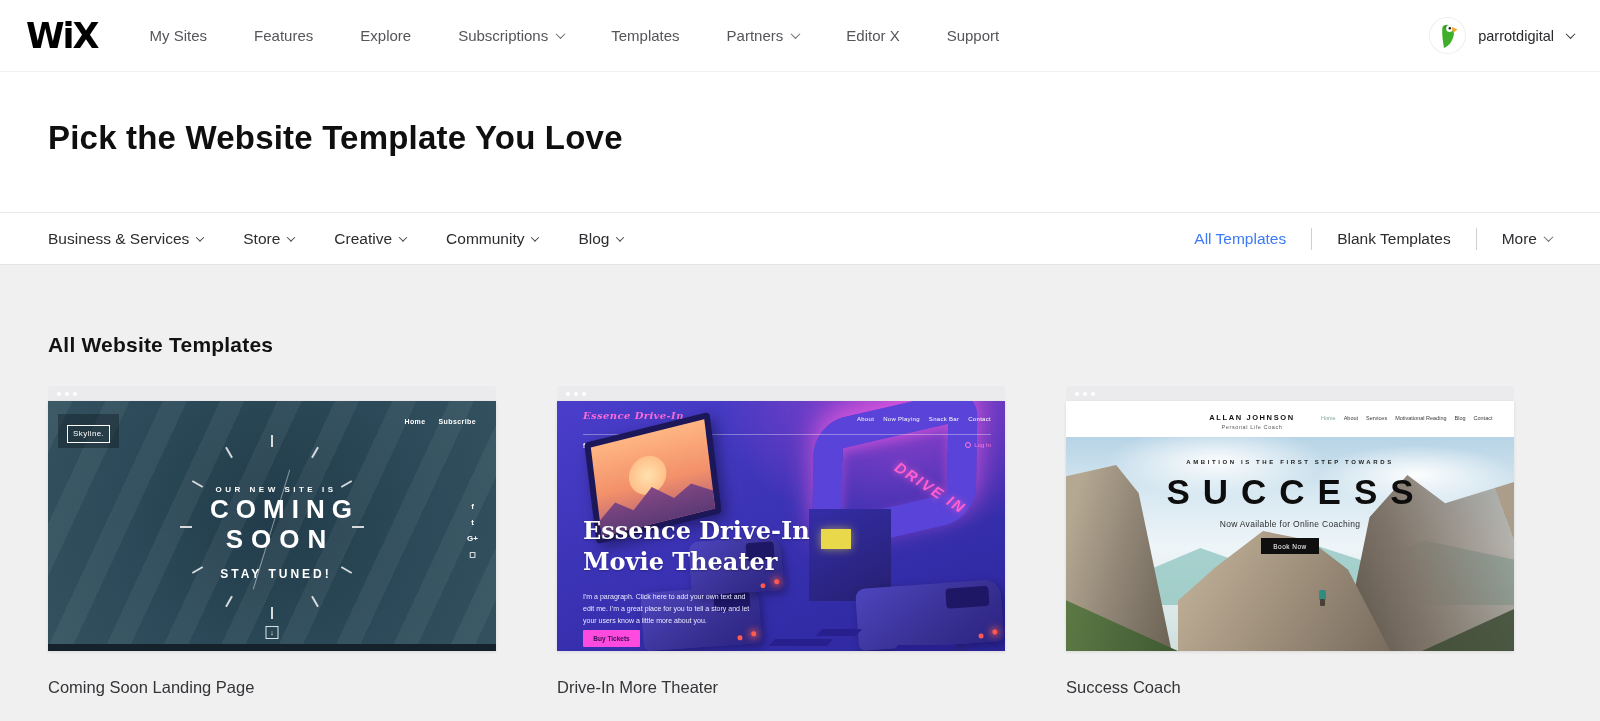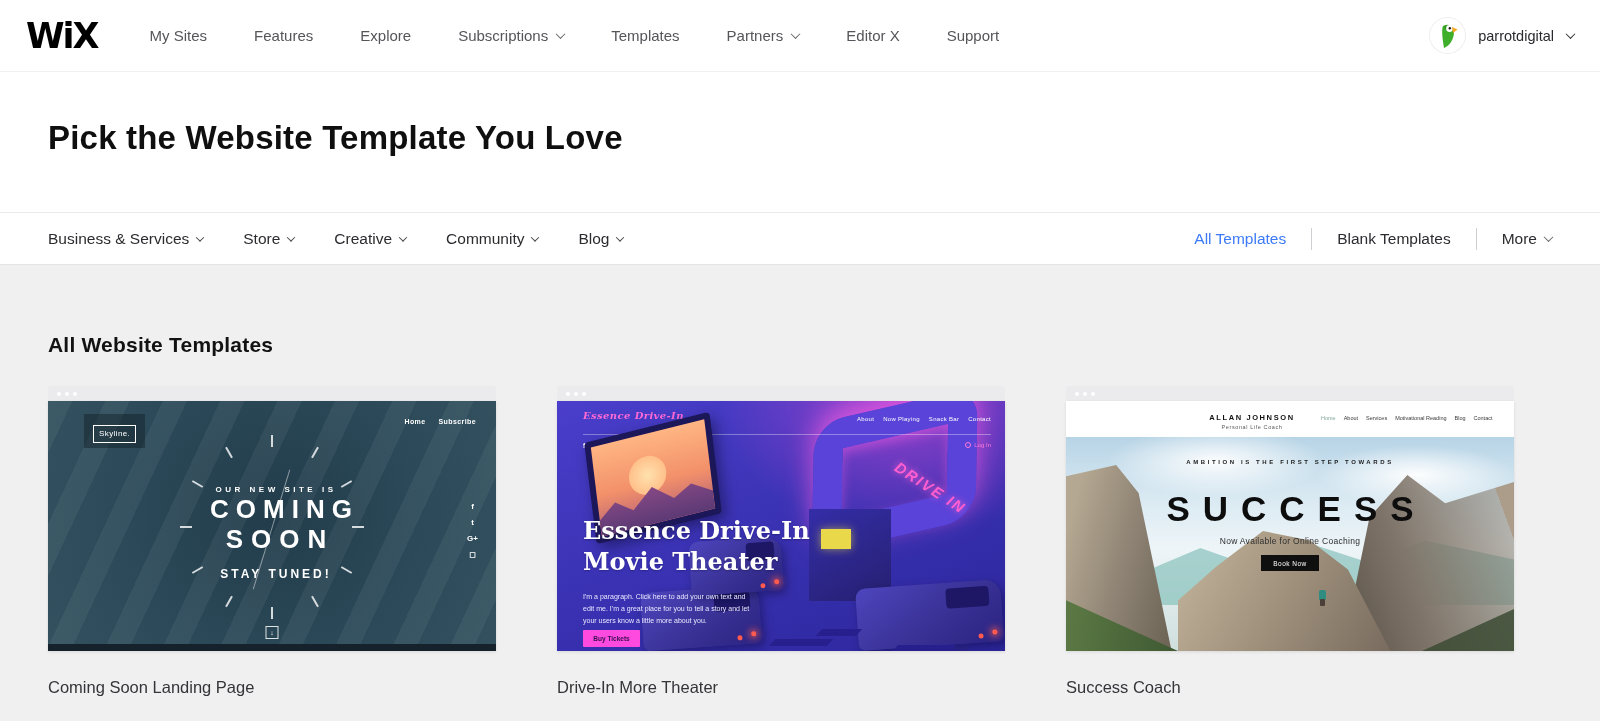--- a/index.html
+++ b/index.html
@@ -45,21 +45,21 @@
   .dot { width:4px; height:4px; border-radius:50%; background:#fff; }
   .thumb { position:relative; height:250px; overflow:hidden; box-shadow:0 1px 3px rgba(0,0,0,.10); }
   .card-title { margin-top:27px; font-size:16.5px; color:#353539; }
 
   
   .t1 { background:
         repeating-linear-gradient(115deg, rgba(255,255,255,.055) 0 22px, rgba(0,0,0,0) 22px 52px),
         radial-gradient(circle at 50% 46%, #223c4b 0%, #2b4958 55%, #33515f 100%);
         color:#fff; }
   .t1-footer { position:absolute; left:0; right:0; bottom:0; height:7px; background:#15222b; }
-  .t1-logo { position:absolute; left:36px; top:13px; background:rgba(18,30,38,.45); padding:8px 9px; }
+  .t1-logo { position:absolute; left:10px; top:13px; background:rgba(18,30,38,.45); padding:8px 9px; }
   .t1-logo span { border:1px solid #fff; padding:3px 5px 4px; font-size:8px; letter-spacing:.4px; color:#fff; }
   .t1-nav { position:absolute; right:20px; top:17px; display:flex; gap:13px; font-size:7px; font-weight:700; letter-spacing:.4px; color:#fff; }
   .t1-ticks { position:absolute; left:224px; top:126px; }
   .t1-ticks span { position:absolute; left:-1px; top:-6px; width:2px; height:12px; background:rgba(255,255,255,.8); }
   .t1-ticks span:nth-child(1) { transform:rotate(0deg)   translateY(-86px); }
   .t1-ticks span:nth-child(2) { transform:rotate(30deg)  translateY(-86px); }
   .t1-ticks span:nth-child(3) { transform:rotate(60deg)  translateY(-86px); }
   .t1-ticks span:nth-child(4) { transform:rotate(90deg)  translateY(-86px); }
   .t1-ticks span:nth-child(5) { transform:rotate(120deg) translateY(-86px); }
   .t1-ticks span:nth-child(6) { transform:rotate(150deg) translateY(-86px); }
@@ -139,21 +139,21 @@
               background:linear-gradient(120deg,#c6b69e 0%,#9d8e7a 50%,#72665a 100%);
               clip-path:polygon(0 58%, 16% 30%, 36% 0, 56% 8%, 72% 32%, 90% 100%, 0 100%); }
   .t3-green { position:absolute; left:0; bottom:0; width:112px; height:62px;
               background:linear-gradient(100deg,#5d7a45,#3e5932); clip-path:polygon(0 18%, 100% 100%, 0 100%); }
   .t3-green2 { position:absolute; right:0; bottom:0; width:92px; height:42px; background:#3c4b34; opacity:.85;
               clip-path:polygon(100% 0, 100% 100%, 0 100%); }
   .t3-climber { position:absolute; left:253px; top:153px; width:7px; height:10px; background:#2f8c80; border-radius:2px 2px 1px 1px; }
   .t3-climber::after { content:""; position:absolute; left:1px; top:9px; width:5px; height:7px; background:#4a4038; border-radius:1px; }
   .t3-copy { position:absolute; left:0; right:0; top:22px; text-align:center; }
   .t3-kicker { font-size:6px; font-weight:700; letter-spacing:2.6px; color:#1c1c1c; }
-  .t3-big { font-size:35px; font-weight:800; letter-spacing:13px; color:#0d0d0d; margin-top:24px; padding-left:13px; }
+  .t3-big { font-size:35px; font-weight:800; letter-spacing:13px; color:#0d0d0d; margin-top:7px; padding-left:13px; }
   .t3-sub { font-size:8.5px; color:#2f2f2f; margin-top:7px; letter-spacing:.3px; }
   .t3-btn { width:58px; height:16px; margin:9px auto 0; background:#0f0f0f; color:#fff; font-size:6.5px; display:flex; align-items:center; justify-content:center; letter-spacing:.5px; }
 </style>
 </head>
 <body>
 
 <div class="page">
 
   <header class="topnav">
     <div class="wix-logo">WiX</div>

